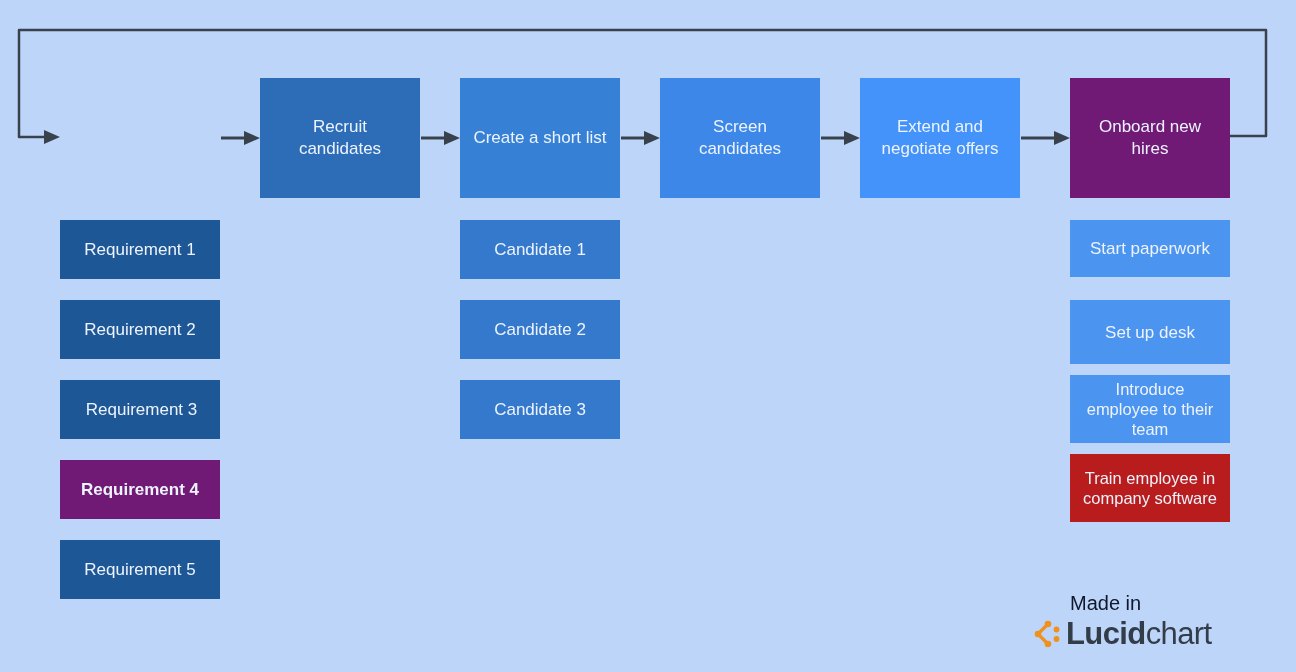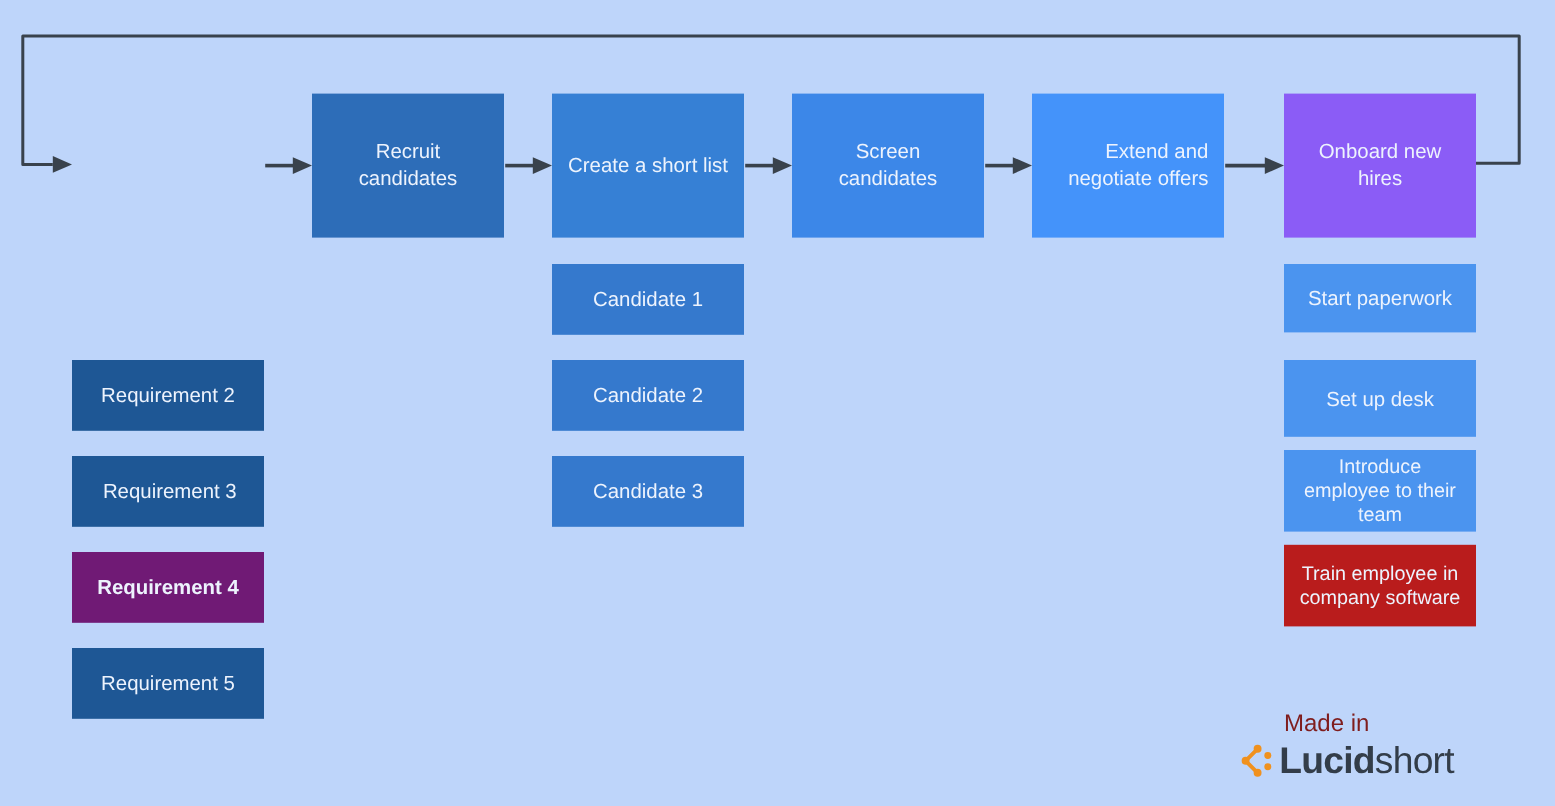--- a/index.html
+++ b/index.html
@@ -20,21 +20,21 @@
   .sub{width:160px;height:59px;font-size:17px;line-height:21px;}
   .req{left:60px}
   .r0{top:220px}.r1{top:300px}.r2{top:380px}.r3{top:460px}.r4{top:540px}
   .cand{left:460px}
   .c0{top:220px}.c1{top:300px}.c2{top:380px}
   .onb{left:1070px}
   .o0{top:220px;height:57px}.o1{top:300px;height:64px}
   .o2{top:375px;height:68px;line-height:20px;font-size:16.5px}
   .o3{top:454px;height:68px;line-height:20px;font-size:16.5px}
   .badge{position:absolute;left:1030px;top:592px;z-index:1;}
-  .made-in{margin-left:40px;font-size:20px;color:#7f1d1d;}
+  .made-in{margin-left:40px;font-size:20px;color:#0f172a;}
   .brand-row{display:flex;align-items:center;margin-top:1px;}
   .lucid-icon{width:32px;height:34px;margin-right:4px;flex:0 0 auto;}
   .brand{font-size:31px;color:#333d49;letter-spacing:-0.6px;white-space:nowrap;}
   .brand .bold{font-weight:700;}
 </style>
 </head>
 <body>
 
 <div class="stage">
 
@@ -63,23 +63,24 @@
     </g>
     <g>
       <line x1="1021" y1="138" x2="1056" y2="138" stroke-width="3" stroke="#39424c"></line>
       <polygon points="1070,138 1054,131 1054,145" fill="#39424c"></polygon>
     </g>
   </svg>
 
   <div class="node step s1" style="background-color: rgb(45, 109, 184);">Recruit candidates</div>
   <div class="node step s2" style="background-color: rgb(54, 128, 213);">Create a short list</div>
   <div class="node step s3" style="background-color: rgb(60, 135, 232);">Screen candidates</div>
-  <div class="node step s4" style="background-color: rgb(68, 147, 250); text-align: right;">Extend and negotiate offers</div>
-  <div class="node step s5" style="background-color: #8b5cf6;">Onboard new hires</div>
+  <div class="node step s4" style="background-color: rgb(68, 147, 250);">Extend and negotiate offers</div>
+  <div class="node step s5" style="background-color: #701a75;">Onboard new hires</div>
 
+  <div class="node sub req r0" style="background-color: rgb(30, 87, 149);">Requirement 1</div>
   <div class="node sub req r1" style="background-color: rgb(30, 87, 149);">Requirement 2</div>
   <div class="node sub req r2" style="background-color: rgb(30, 87, 149); padding-left: 16px;">Requirement 3</div>
   <div class="node sub req r3" style="background-color: #701a75; font-weight: bold;">Requirement 4</div>
   <div class="node sub req r4" style="background-color: rgb(30, 87, 149);">Requirement 5</div>
 
   <div class="node sub cand c0" style="background-color: rgb(53, 121, 205);">Candidate 1</div>
   <div class="node sub cand c1" style="background-color: rgb(53, 121, 205);">Candidate 2</div>
   <div class="node sub cand c2" style="background-color: rgb(53, 121, 205); text-align: center;">Candidate 3</div>
 
   <div class="node sub onb o0" style="background-color: rgb(75, 148, 239);">Start paperwork</div>
@@ -91,17 +92,17 @@
     <div class="made-in">Made in</div>
     <div class="brand-row">
       <svg class="lucid-icon" viewBox="0 0 32 32">
         <path d="M18 6 L8 16 L18 26" fill="none" stroke-width="3.2" stroke-linecap="round" stroke-linejoin="round" stroke="#f0911e"></path>
         <circle cx="18" cy="6" r="3.3" fill="#f0911e"></circle>
         <circle cx="8" cy="16" r="3.3" fill="#f0911e"></circle>
         <circle cx="18" cy="26" r="3.3" fill="#f0911e"></circle>
         <circle cx="26.5" cy="11.5" r="2.9" fill="#f0911e"></circle>
         <circle cx="26.5" cy="21" r="2.9" fill="#f0911e"></circle>
       </svg>
-      <div class="brand"><span class="bold">Lucid</span><span>short</span></div>
+      <div class="brand"><span class="bold">Lucid</span><span>chart</span></div>
     </div>
   </div>
 
 </div>
 
 </body></html>

